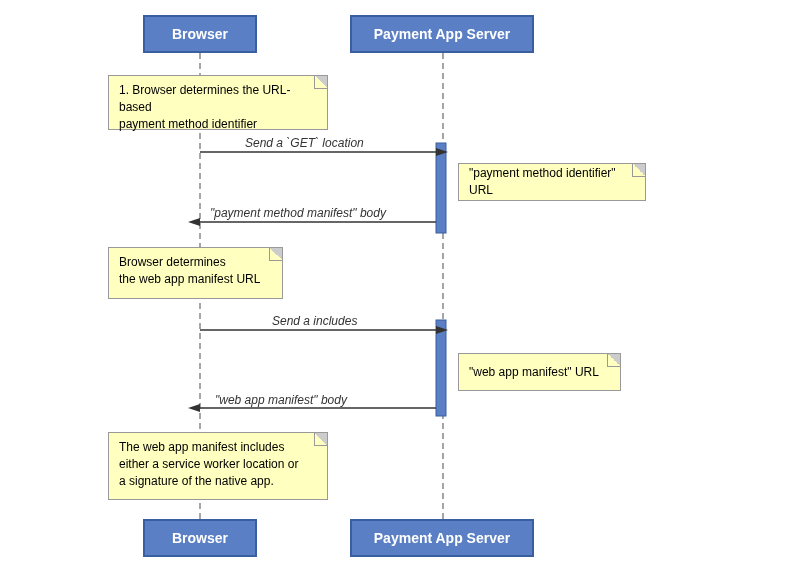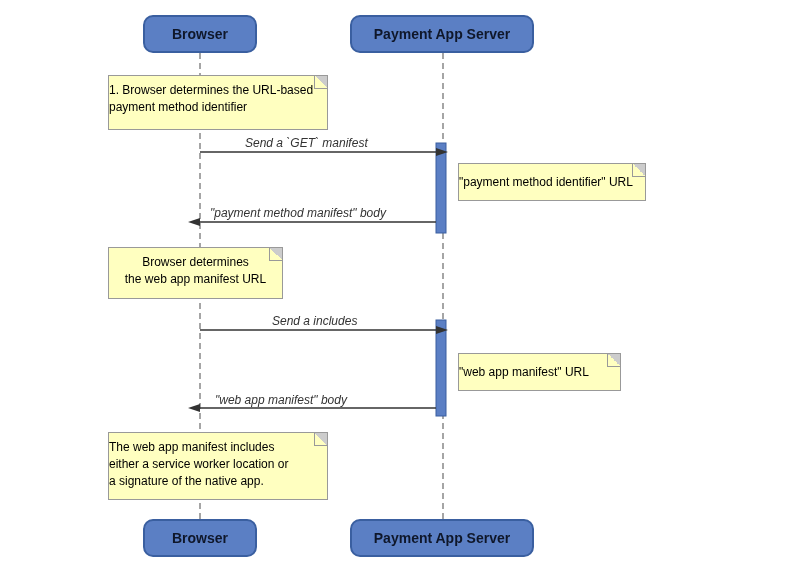--- a/index.html
+++ b/index.html
@@ -16,36 +16,36 @@
       position: relative;
       width: 800px;
       height: 587px;
       background: #fff;
     }
 
     
     .lifeline-box {
       position: absolute;
       background: #5b7fc4;
-      color: #0f172a;
+      color: #ffffff;
       font-weight: bold;
       font-size: 14px;
       padding: 8px 18px;
       border: 2px solid #3a5fa0;
       text-align: center;
-      border-radius: 10px;
+      border-radius: 0;
     }
 
     
     .note-box {
       position: absolute;
       background: #ffffc0;
       border: 1px solid #999;
       font-size: 12px;
-      padding: 6px 0;
+      padding: 6px 10px;
       line-height: 1.4;
     }
     .note-box::after {
       content: '';
       position: absolute;
       top: 0;
       right: 0;
       width: 12px;
       height: 12px;
       background: linear-gradient(225deg, #ccc 50%, #ffffc0 50%);
@@ -104,32 +104,32 @@
   <div class="lifeline-box" style="left:350px; top:15px; width:184px; height:38px; display:flex; align-items:center; justify-content:center;">
     <span>Payment App Server</span>
   </div>
 
   <div class="note-box" style="left:108px; top:75px; width:220px; height:55px;">
     <span style="white-space:pre-line;">1. Browser determines the URL-based
 payment method identifier</span>
   </div>
 
   <div class="arrow-label" style="left:245px; top:136px;">
-    <span>Send a `GET` manifest</span>
+    <span>Send a `GET` location</span>
   </div>
 
   <div class="note-box" style="left:458px; top:163px; width:188px; height:38px; display:flex; align-items:center;">
     <span>"payment method identifier" URL</span>
   </div>
 
   <div class="arrow-label" style="left:210px; top:206px;">
     <span>"payment method manifest" body</span>
   </div>
 
-  <div class="note-box" style="left:108px; top:247px; width:175px; height:52px;text-align:center;">
+  <div class="note-box" style="left:108px; top:247px; width:175px; height:52px;">
     <span style="white-space:pre-line;">Browser determines
 the web app manifest URL</span>
   </div>
 
   <div class="arrow-label" style="left:272px; top:314px;">
     <span>Send a includes</span>
   </div>
 
   <div class="note-box" style="left:458px; top:353px; width:163px; height:38px; display:flex; align-items:center;">
     <span>"web app manifest" URL</span>

